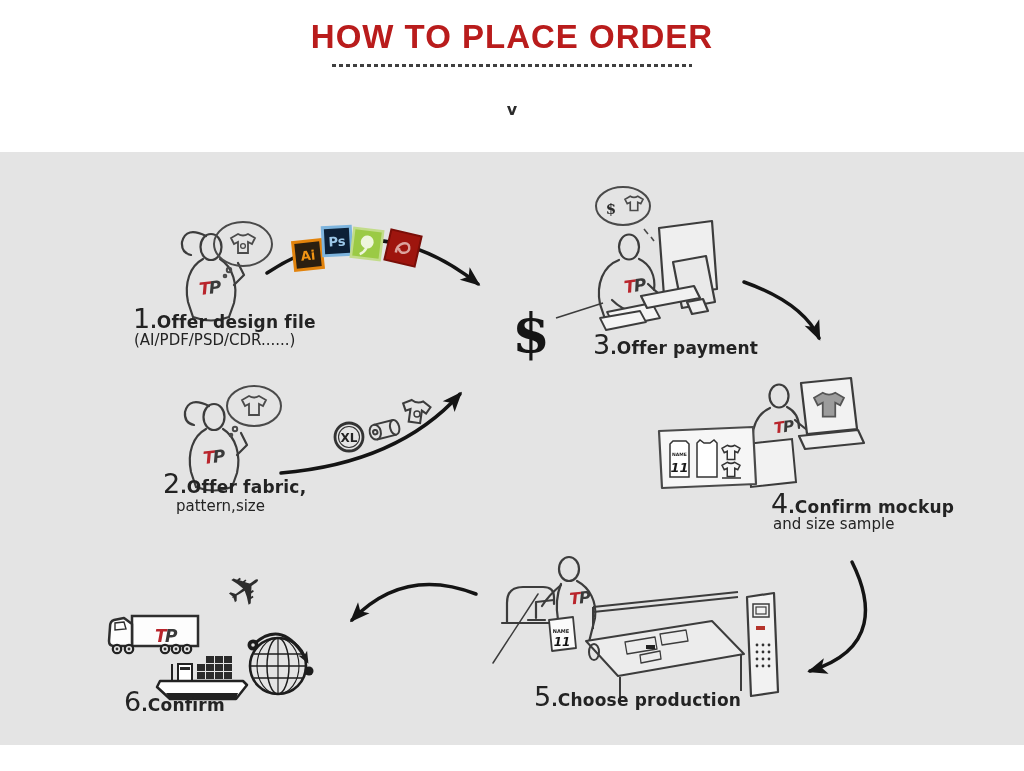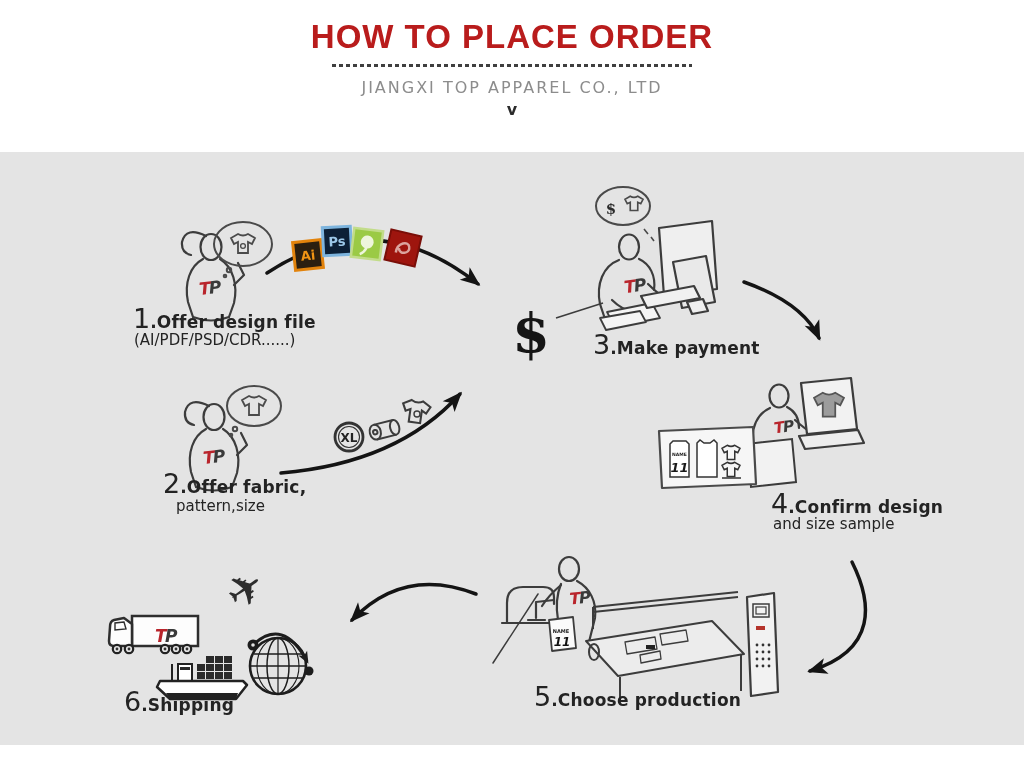--- a/index.html
+++ b/index.html
@@ -22,21 +22,20 @@
   .lbl .txt{font-size:17px;font-weight:700;letter-spacing:.2px;margin-top:8px;}
   .sub{position:absolute;color:#232323;font-size:15px;font-weight:400;white-space:nowrap;line-height:1;}
 </style>
 </head>
 <body>
 
 <div class="page">
 
   <div class="title">HOW TO PLACE ORDER</div>
   <div class="rule"></div>
-  <div class="subtitle">JIANGXI TOP APPAREL CO., LTD</div>
   <div class="chev">v</div>
 
   <div class="canvas"></div>
 
   <svg class="art" width="1024" height="771" viewBox="0 0 1024 771">
     <defs>
       <marker id="ah" markerUnits="userSpaceOnUse" markerWidth="30" markerHeight="24" refX="24" refY="12" orient="auto">
         <path d="M27,12 L7,4 L12,12 L7,20 Z" fill="#141414"></path>
       </marker>
       <marker id="ah2" markerUnits="userSpaceOnUse" markerWidth="18" markerHeight="14" refX="13" refY="7" orient="auto">
@@ -295,32 +294,32 @@
   <div class="sub" style="left:134px;top:333px">(AI/PDF/PSD/CDR......)</div>
 
   <div class="lbl" style="left:163px;top:470px">
     <span class="num">2</span>
       <span class="txt">.Offer fabric,</span>
   </div>
   <div class="sub" style="left:176px;top:499px">pattern,size</div>
 
   <div class="lbl" style="left:593px;top:331px">
     <span class="num">3</span>
-      <span class="txt">.Make payment</span>
+      <span class="txt">.Offer payment</span>
   </div>
 
   <div class="lbl" style="left:771px;top:490px">
     <span class="num">4</span>
-      <span class="txt">.Confirm design</span>
+      <span class="txt">.Confirm mockup</span>
   </div>
   <div class="sub" style="left:773px;top:517px">and size sample</div>
 
   <div class="lbl" style="left:534px;top:683px">
     <span class="num">5</span>
       <span class="txt">.Choose production</span>
   </div>
 
   <div class="lbl" style="left:124px;top:688px">
     <span class="num">6</span>
-      <span class="txt">.Shipping</span>
+      <span class="txt">.Confirm</span>
   </div>
 
 </div>
 
 </body></html>

